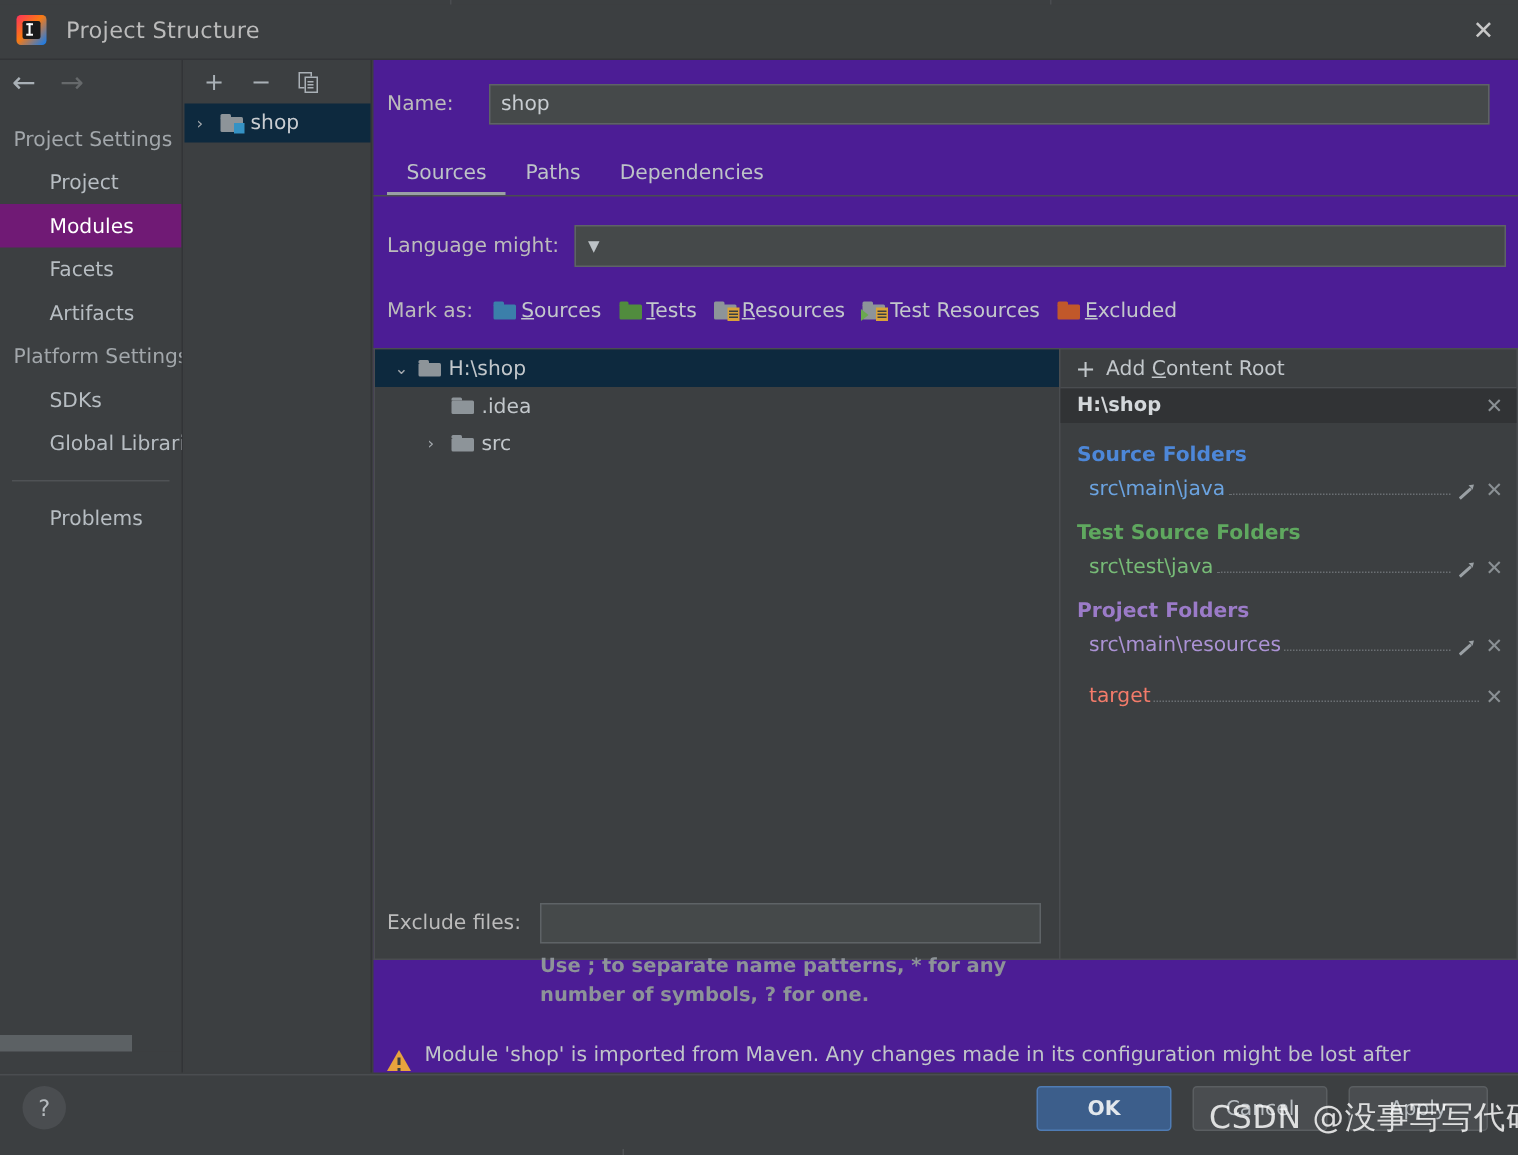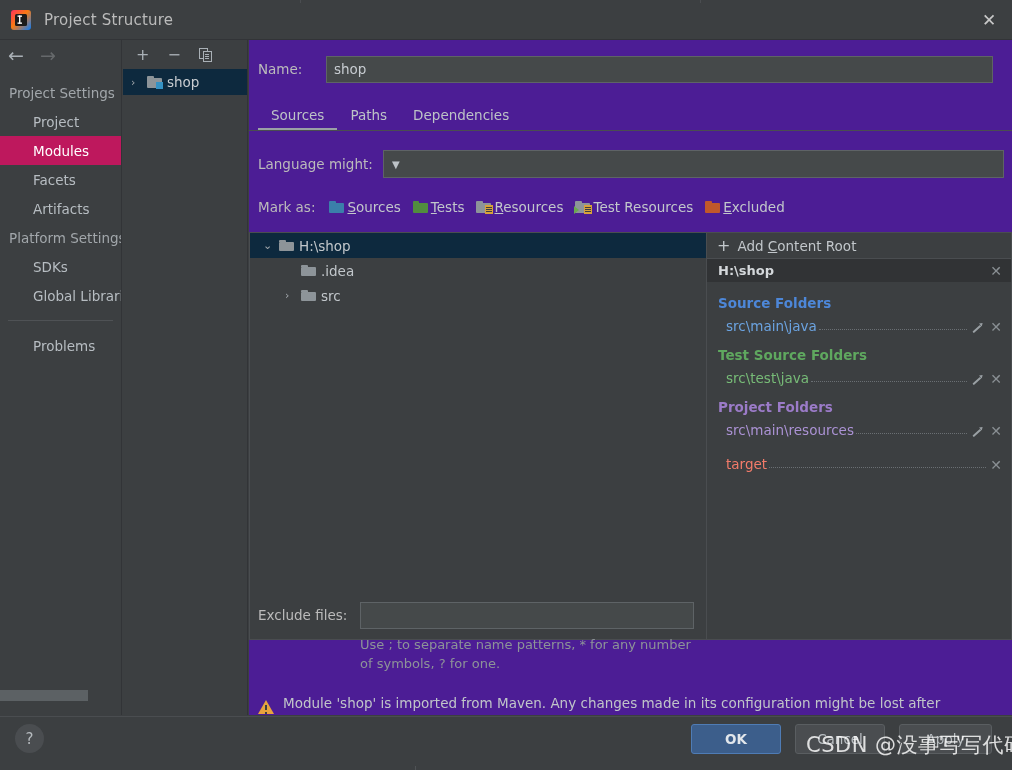--- a/index.html
+++ b/index.html
@@ -42,21 +42,21 @@
 
   .nav-list { margin-top: 8px; }
   .nav-group {
     height: 29px; display: flex; align-items: center;
     padding-left: 9px; color: #a2a7ab; font-size: 13.5px; white-space: nowrap;
   }
   .nav-item {
     height: 29px; display: flex; align-items: center;
     padding-left: 33px; color: #b7bdc2; font-size: 13.5px; white-space: nowrap;
   }
-  .nav-item.selected { background: #be185d; color: #ffffff; }
+  .nav-item.selected { background: #701a75; color: #ffffff; }
   .nav-sep { height: 1px; background: #4f5255; margin: 10px 8px 10px 8px; }
   .nav-item.standalone { padding-left: 33px; }
 
   .sb-scroll {
     position: absolute; left: 0; bottom: 14px; width: 121px; height: 11px; background: #3c3f41;
   }
   .sb-scroll .thumb { width: 88px; height: 11px; background: #5c6164; }
 
   
   .modcol {
@@ -183,21 +183,21 @@
     content:""; position:absolute; left:9px; top:1px; width:0; height:0;
     border-left:3px solid #9aa0a4; border-top:2px solid transparent; border-bottom:2px solid transparent;
     transform: rotate(-42deg);
   }
 
   
   .excl { position: absolute; left: 0; top: 560px; width: 457px; }
   .excl-row { display: flex; align-items: center; height: 30px; padding-left: 9px; padding-right: 12px; }
   .excl-row .lbl { width: 102px; }
   .excl-hint {
-    color: #8d9398; font-size: 13px; line-height: 19px; padding-left: 111px; padding-right: 10px; margin-top: 5px;
+    color: #8d9398; font-size: 13px; line-height: 19px; padding-left: 111px; padding-right: 10px; margin-top: 5px; font-weight: bold;
   }
 
   .warn {
     position: absolute; left: 0; top: 650px; width: 763px; display: flex; gap: 9px;
     padding-left: 9px; padding-right: 10px;
   }
   .warn-ico { width: 16px; height: 15px; position: relative; flex: none; margin-top: 10px; }
   .warn-ico .t {
     position: absolute; left: 0; top: 0; width: 0; height: 0;
     border-left: 8px solid transparent; border-right: 8px solid transparent; border-bottom: 14px solid #e8a33d;

